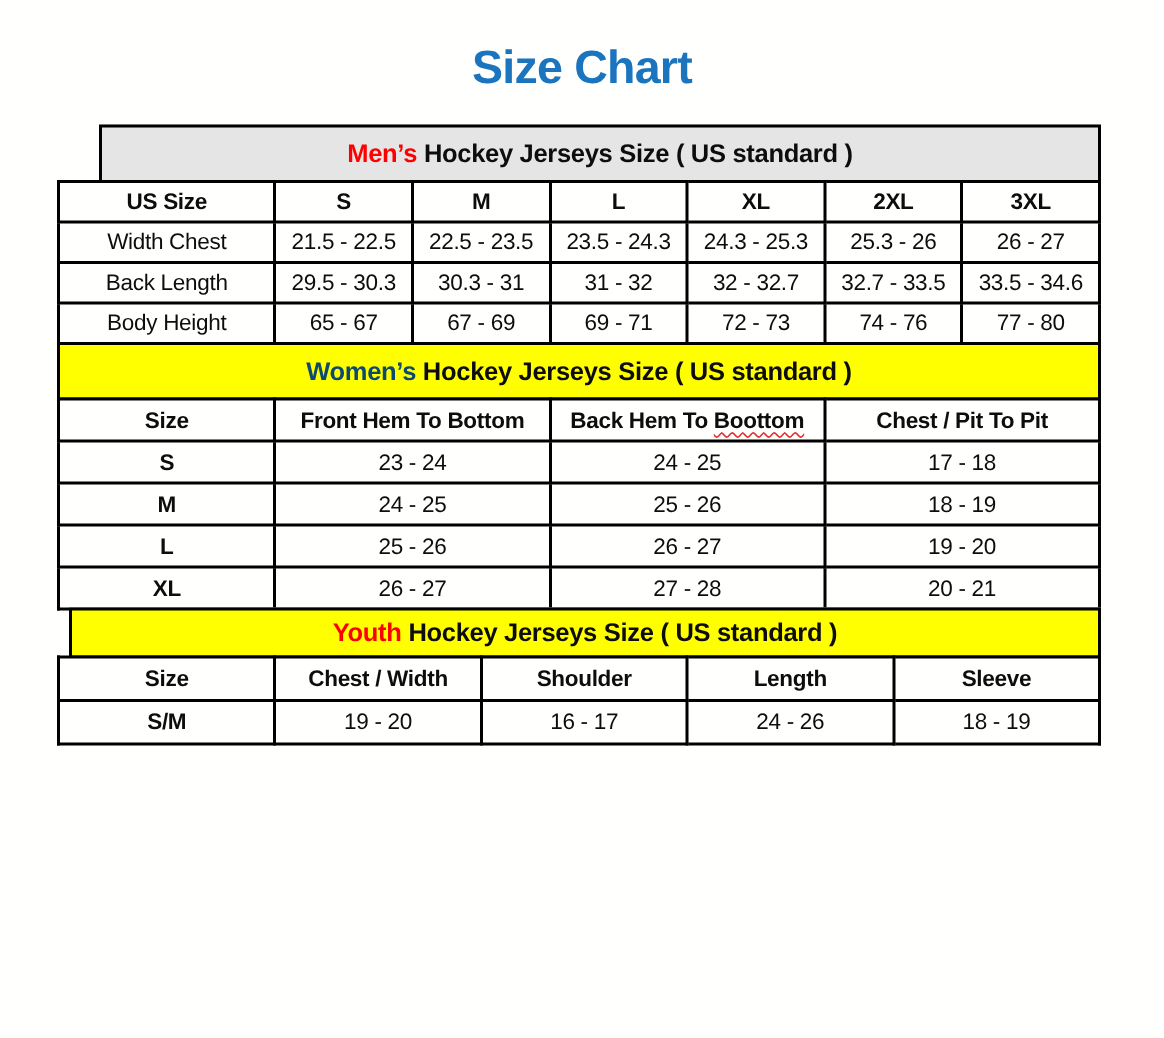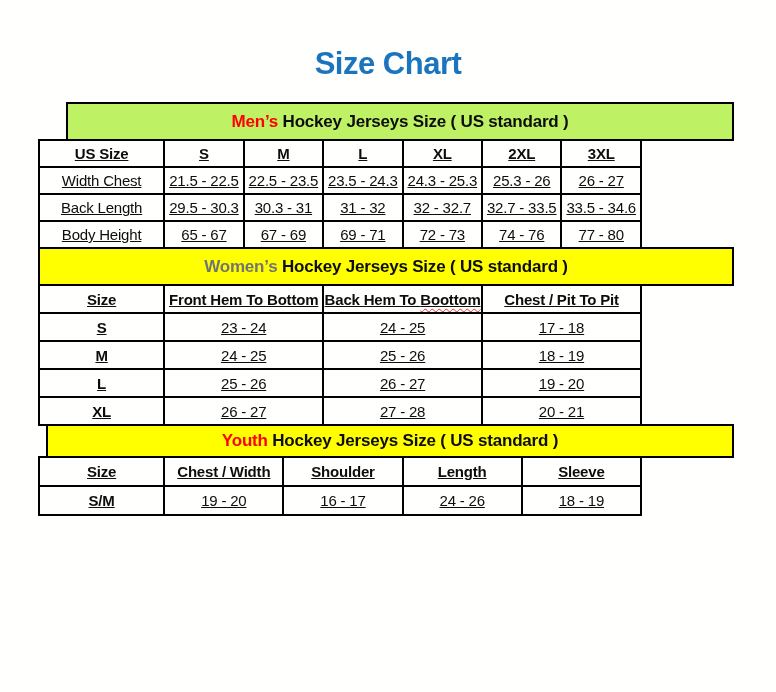--- a/index.html
+++ b/index.html
@@ -7,21 +7,21 @@
     padding: 0;
     width: 776px;
     height: 692px;
     background: #fffffe;
     overflow: hidden;
     font-family: "Liberation Sans", sans-serif;
     color: #0d0d0d;
   }
   .page-title {
     margin: 0;
-    padding-top: 46px;
+    padding-top: 27px;
     text-align: center;
     font-size: 31px;
     font-weight: bold;
     letter-spacing: -0.5px;
   }
   .chart {
     width: 696px;
     margin: 20px auto 0 38px;
   }
   .chart > * { margin-top: -2px; }
@@ -31,25 +31,24 @@
     border: 2px solid #000;
     display: flex;
     align-items: center;
     justify-content: center;
     font-size: 17px;
     font-weight: bold;
     letter-spacing: -0.2px;
   }
   .band.short { height: 30px; margin-left: 8px; }
   table.size-table {
-    width: 604px;
+    width: 696px;
     border-collapse: collapse;
     table-layout: fixed;
     letter-spacing: -0.2px;
-    text-decoration: underline;
   }
   table.size-table th,
   table.size-table td {
     border: 2px solid #000;
     text-align: center;
     vertical-align: middle;
     padding: 0;
     height: 25px;
     font-size: 15px;
     background: #fffffe;
@@ -66,21 +65,21 @@
     text-underline-offset: 3px;
   }
 </style>
 </head>
 <body>
 
 <h1 class="page-title" style="color: rgb(27, 116, 190);">Size Chart</h1>
 
 <div class="chart">
 
-  <div class="band" style="background: #bef264; margin-left: 28px;">
+  <div class="band" style="background: #e5e5e5; margin-left: 28px;">
     <span class="hl" style="color: rgb(255, 0, 0);">Men’s</span>
       <span class="rest" style="white-space:pre;"> Hockey Jerseys Size ( US standard )</span>
   </div>
   <table class="size-table t-men">
       <colgroup>
         <col class="first">
         <col>
         <col>
         <col>
         <col>
@@ -123,21 +122,21 @@
           <td>67 - 69</td>
           <td>69 - 71</td>
           <td>72 - 73</td>
           <td>74 - 76</td>
           <td>77 - 80</td>
         </tr>
       </tbody>
     </table>
 
   <div class="band" style="background: rgb(255, 255, 0);">
-    <span class="hl" style="color: #737373;">Women’s</span>
+    <span class="hl" style="color: #0c4a6e;">Women’s</span>
       <span class="rest" style="white-space:pre;"> Hockey Jerseys Size ( US standard )</span>
   </div>
   <table class="size-table t-women boldfirst">
       <colgroup>
         <col class="first">
         <col>
         <col>
         <col>
       </colgroup>
       <thead>

